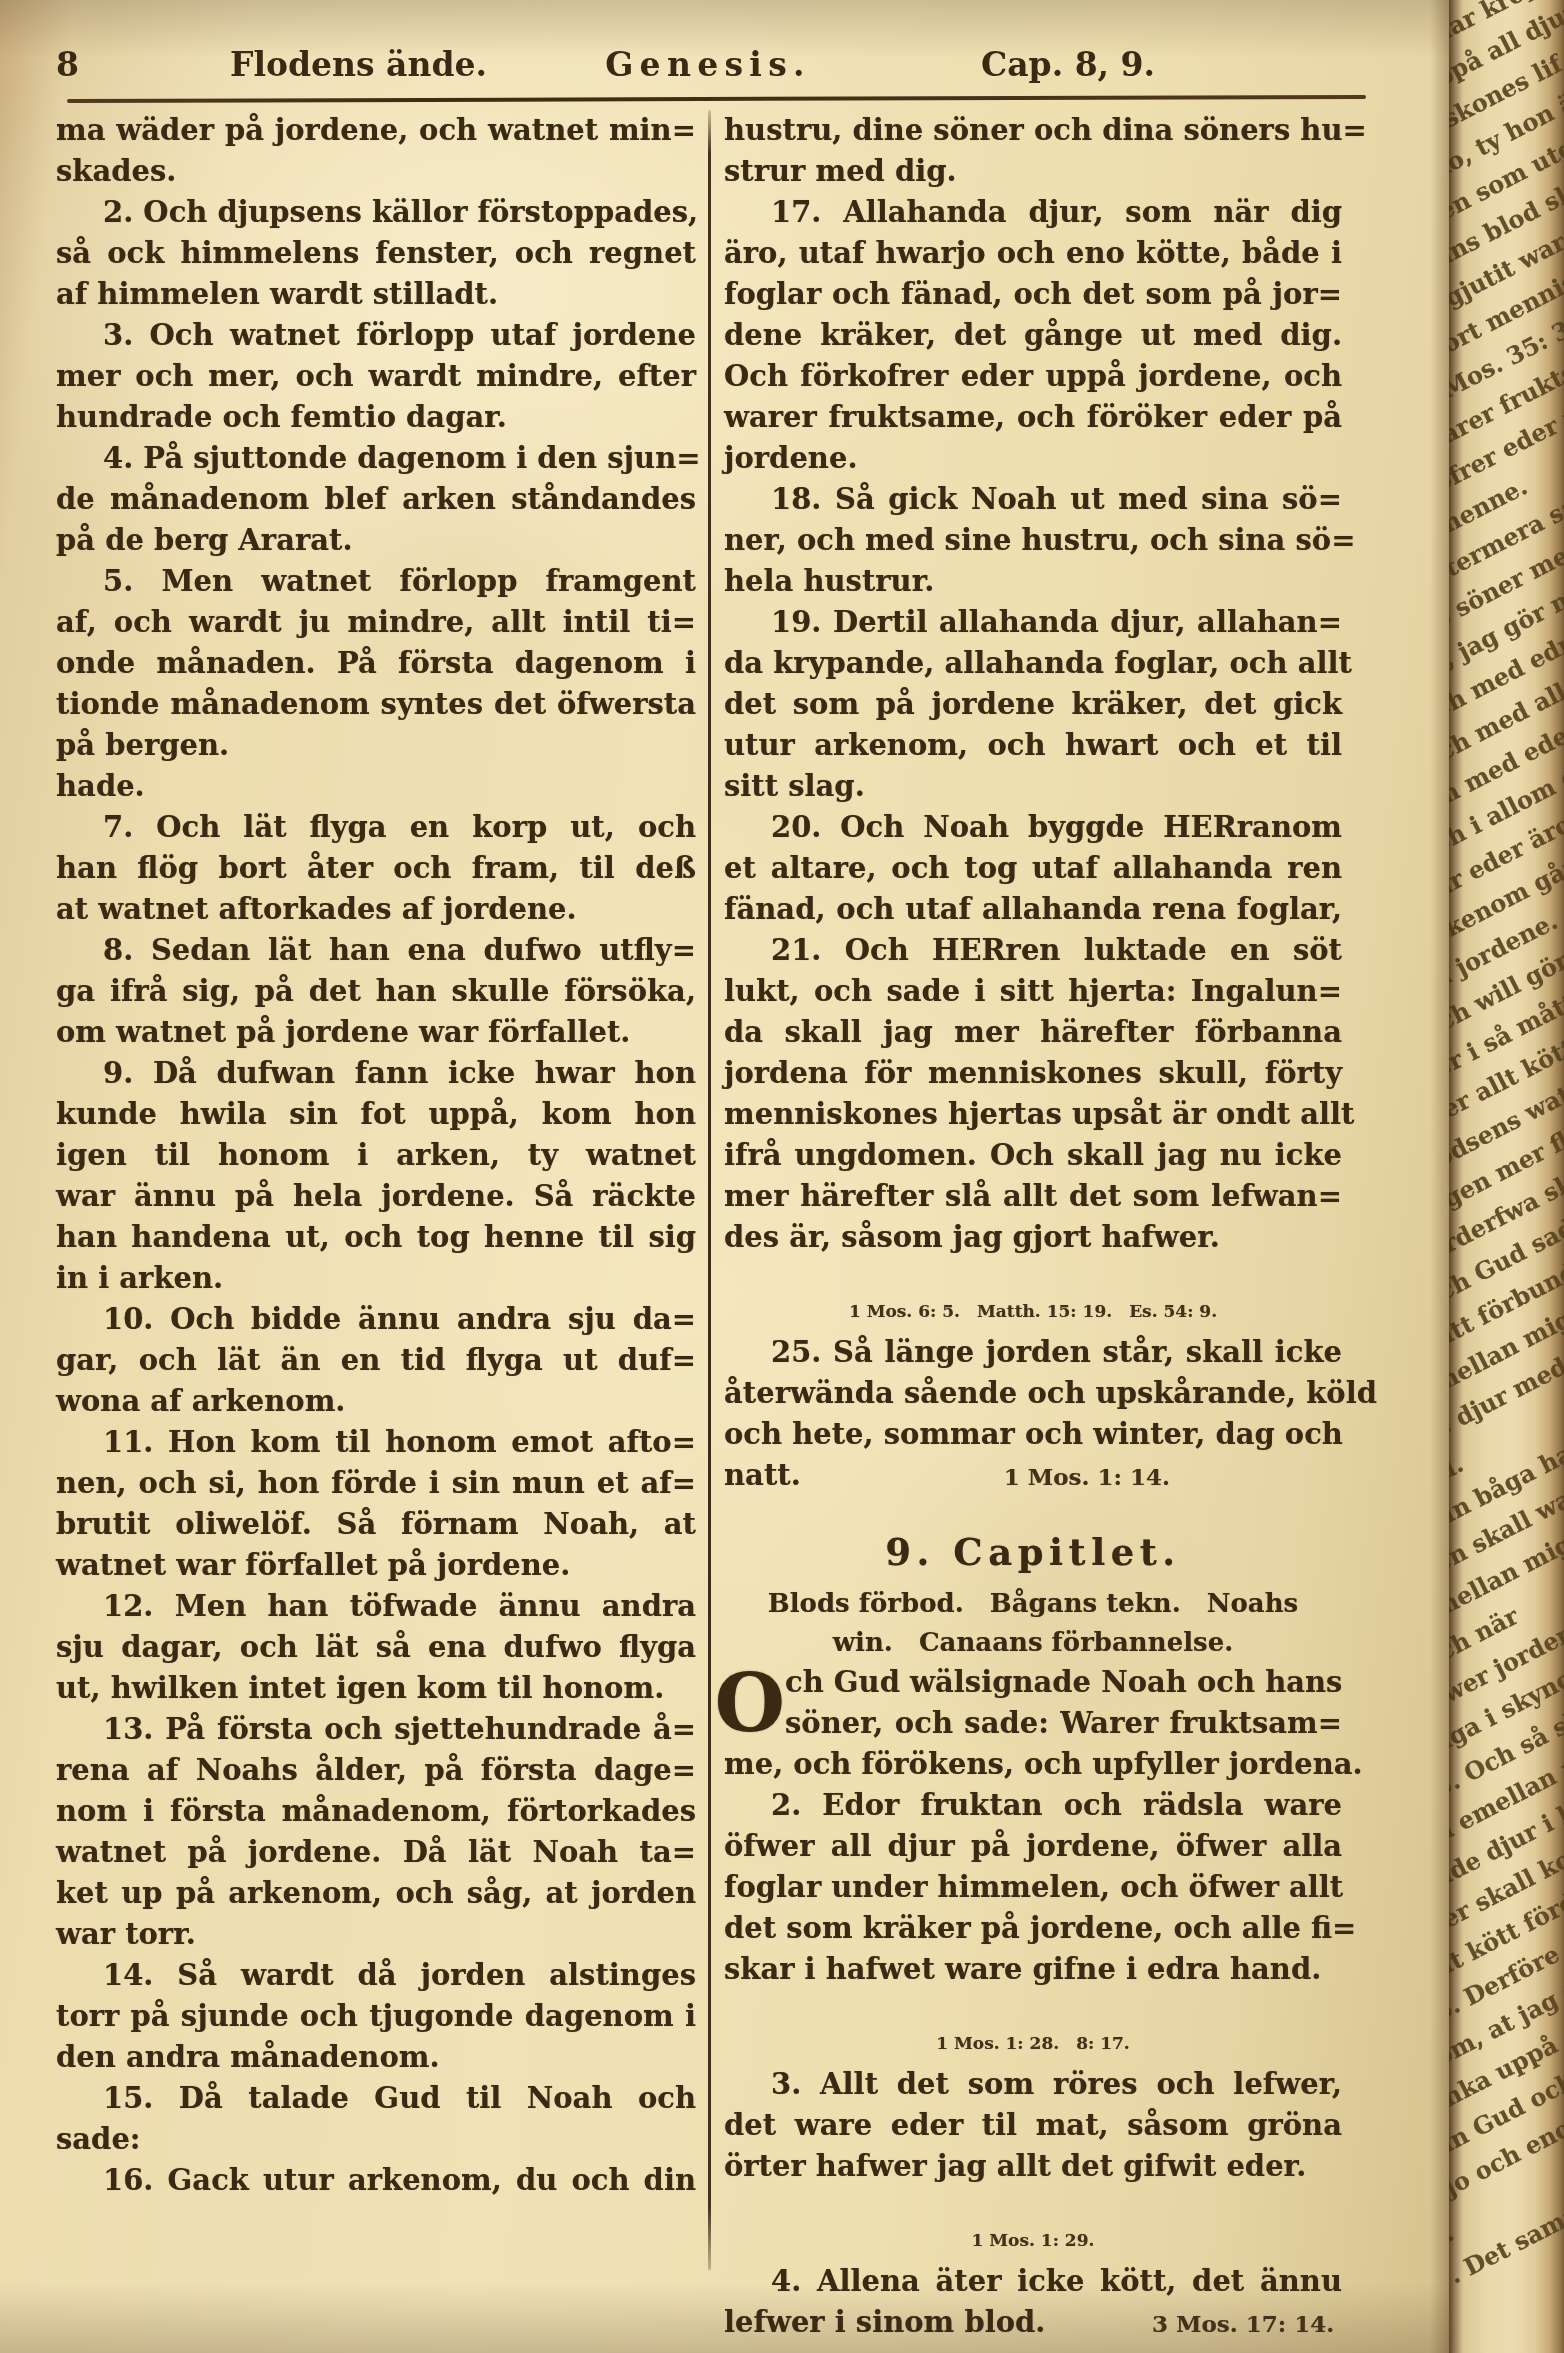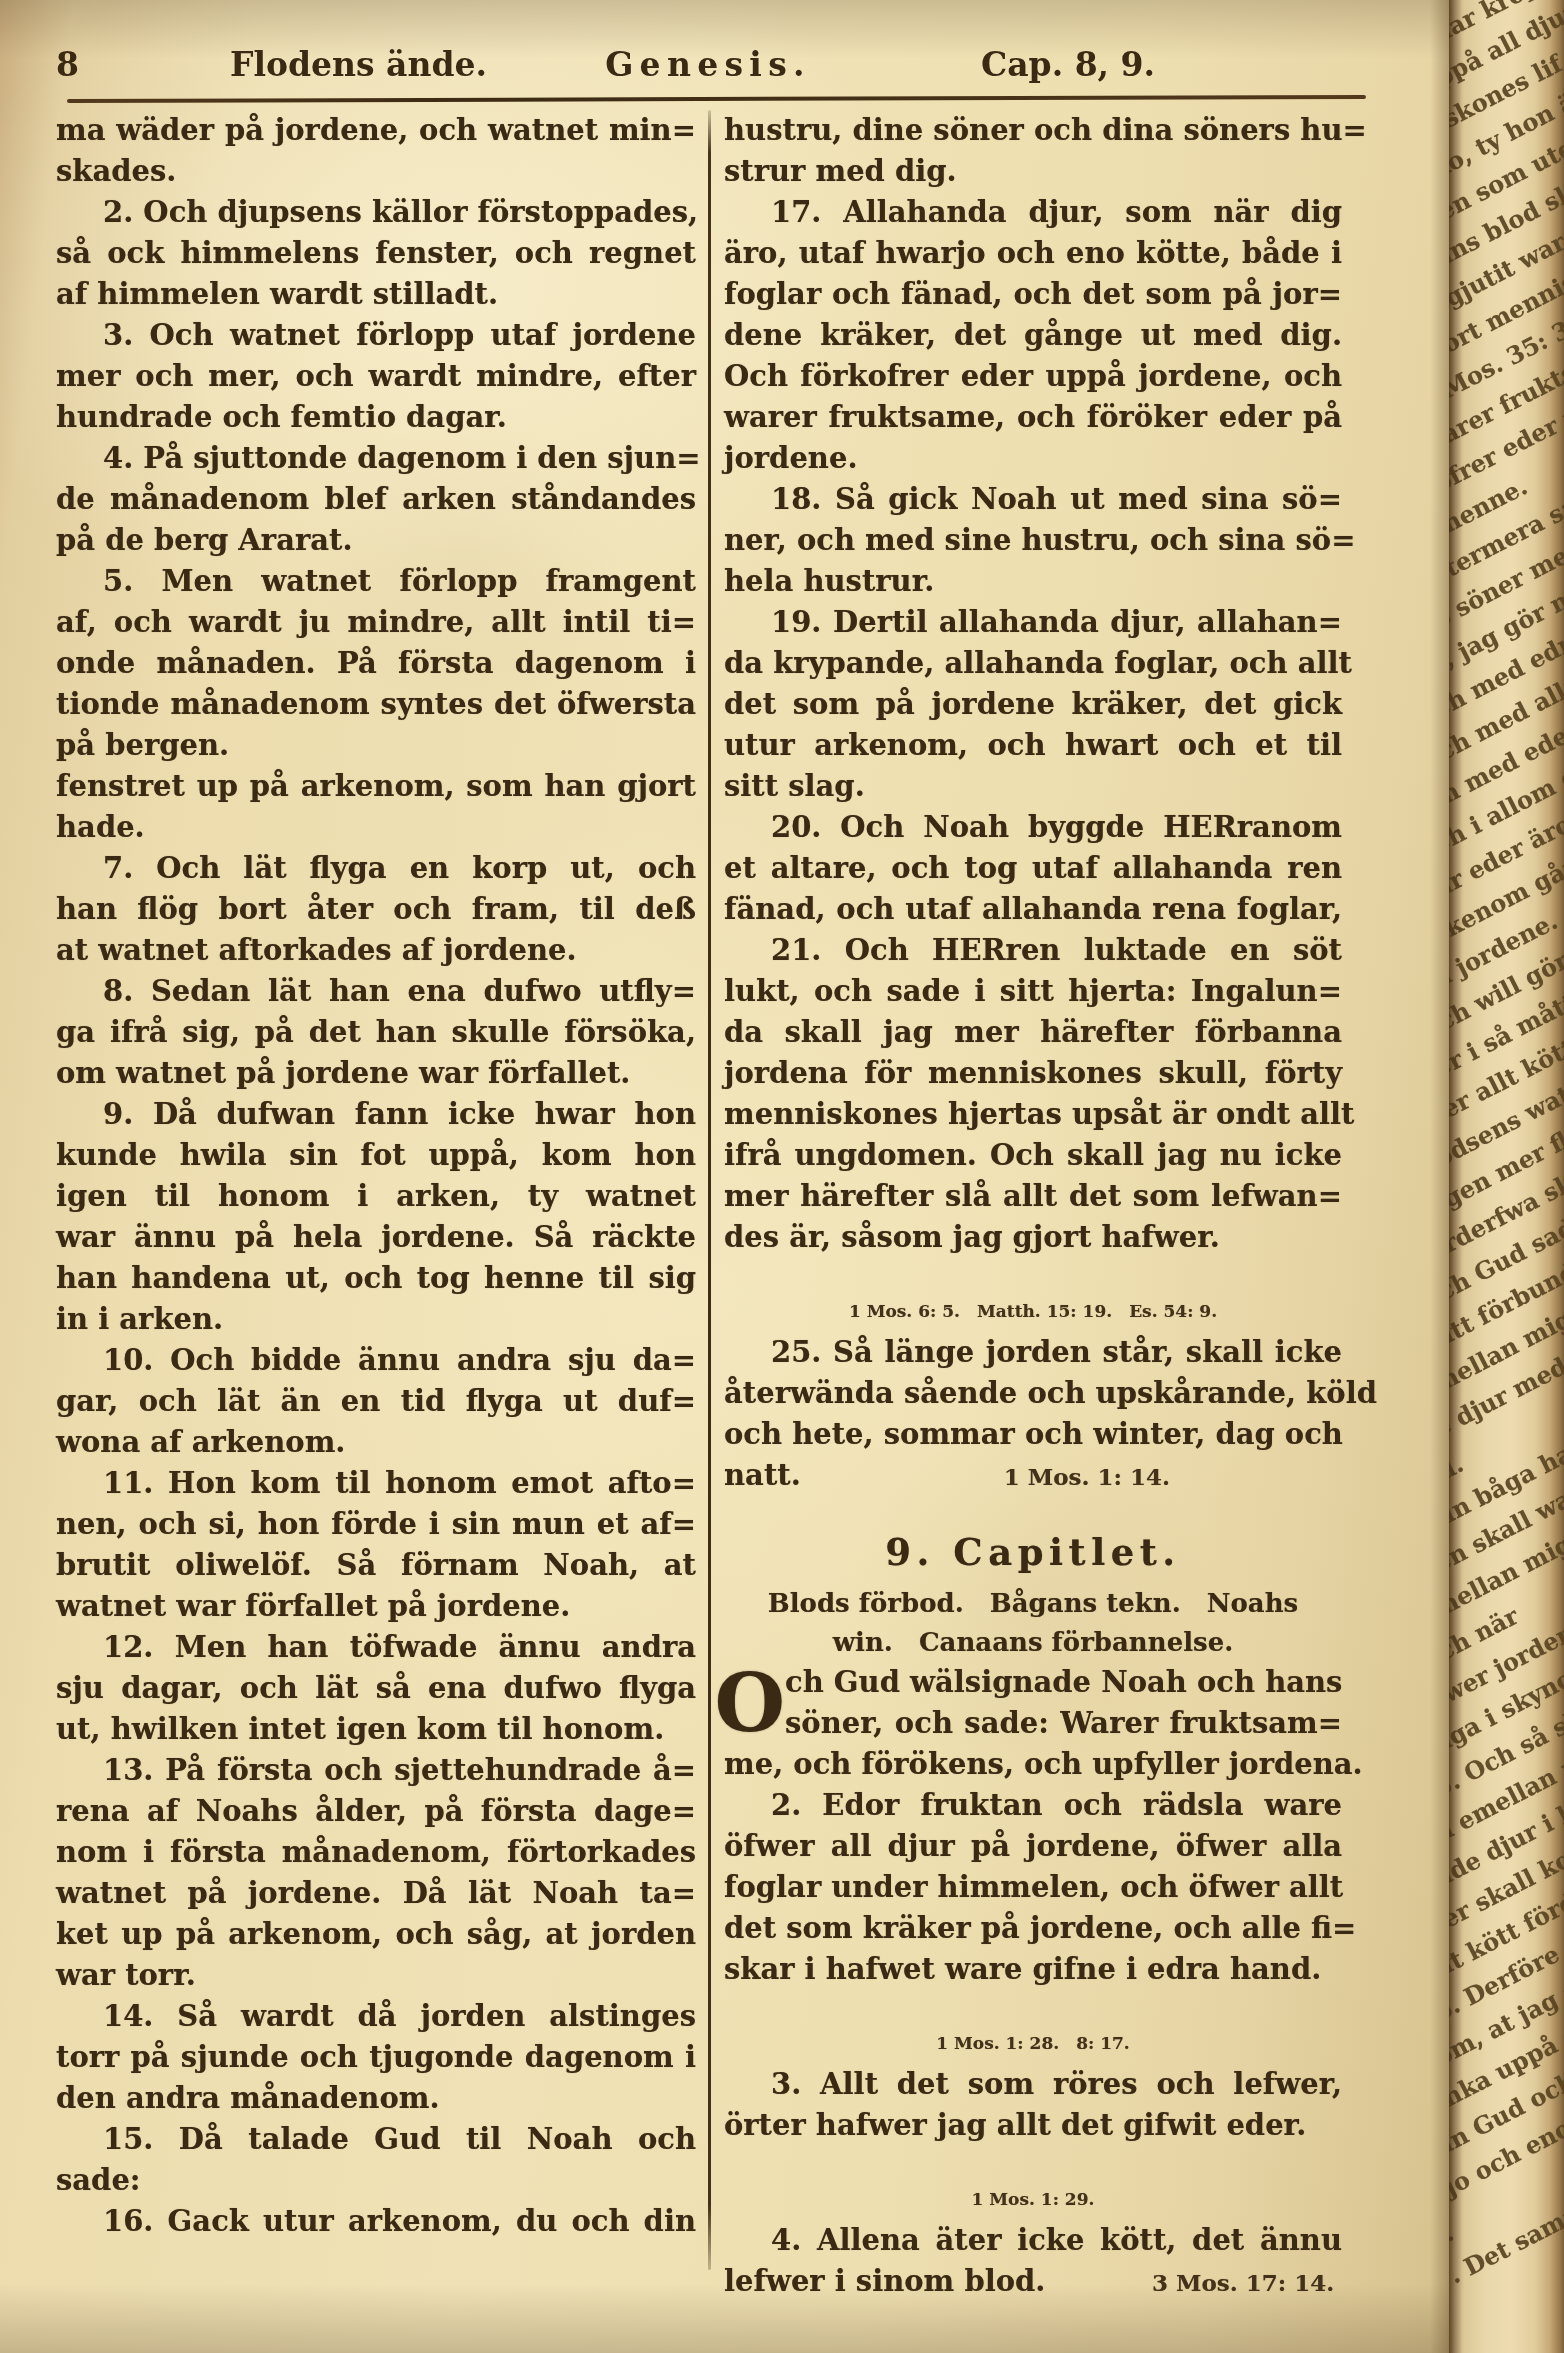--- a/index.html
+++ b/index.html
@@ -108,21 +108,20 @@
       <div class="ln">mer och mer, och wardt mindre, efter</div>
       <div class="ln last">hundrade och femtio dagar.</div>
       <div class="ln v">4. På sjuttonde dagenom i den sjun=</div>
       <div class="ln">de månadenom blef arken ståndandes</div>
       <div class="ln last">på de berg Ararat.</div>
       <div class="ln v">5. Men watnet förlopp framgent</div>
       <div class="ln">af, och wardt ju mindre, allt intil ti=</div>
       <div class="ln">onde månaden. På första dagenom i</div>
       <div class="ln">tionde månadenom syntes det öfwersta</div>
       <div class="ln last">på bergen.</div>
-      <div class="ln">fenstret up på arkenom, som han gjort</div>
       <div class="ln last">hade.</div>
       <div class="ln v">7. Och lät flyga en korp ut, och</div>
       <div class="ln">han flög bort åter och fram, til deß</div>
       <div class="ln last">at watnet aftorkades af jordene.</div>
       <div class="ln v">8. Sedan lät han ena dufwo utfly=</div>
       <div class="ln">ga ifrå sig, på det han skulle försöka,</div>
       <div class="ln last">om watnet på jordene war förfallet.</div>
       <div class="ln v">9. Då dufwan fann icke hwar hon</div>
       <div class="ln">kunde hwila sin fot uppå, kom hon</div>
       <div class="ln">igen til honom i arken, ty watnet</div>
@@ -198,20 +197,21 @@
       <div class="ln drop-host"><span class="dropcap">O</span>ch Gud wälsignade Noah och hans</div>
       <div class="ln pad-drop">söner, och sade: Warer fruktsam=</div>
       <div class="ln last">me, och förökens, och upfyller jordena.</div>
       <div class="ln v">2. Edor fruktan och rädsla ware</div>
       <div class="ln">öfwer all djur på jordene, öfwer alla</div>
       <div class="ln">foglar under himmelen, och öfwer allt</div>
       <div class="ln">det som kräker på jordene, och alle fi=</div>
       <div class="ln last">skar i hafwet ware gifne i edra hand.</div>
       <div class="ln center small">1 Mos. 1: 28. 8: 17.</div>
       <div class="ln v">3. Allt det som röres och lefwer,</div>
+      <div class="ln">det ware eder til mat, såsom gröna</div>
       <div class="ln last">örter hafwer jag allt det gifwit eder.</div>
       <div class="ln center small">1 Mos. 1: 29.</div>
       <div class="ln v">4. Allena äter icke kött, det ännu</div>
       <div class="ln last mixed">
         <span>lefwer i sinom blod.</span>
         <span class="refspan" style="margin-right: 7.8px;">3 Mos. 17: 14.</span>
       </div>
     </div>
 
   <div class="gutter"></div>

